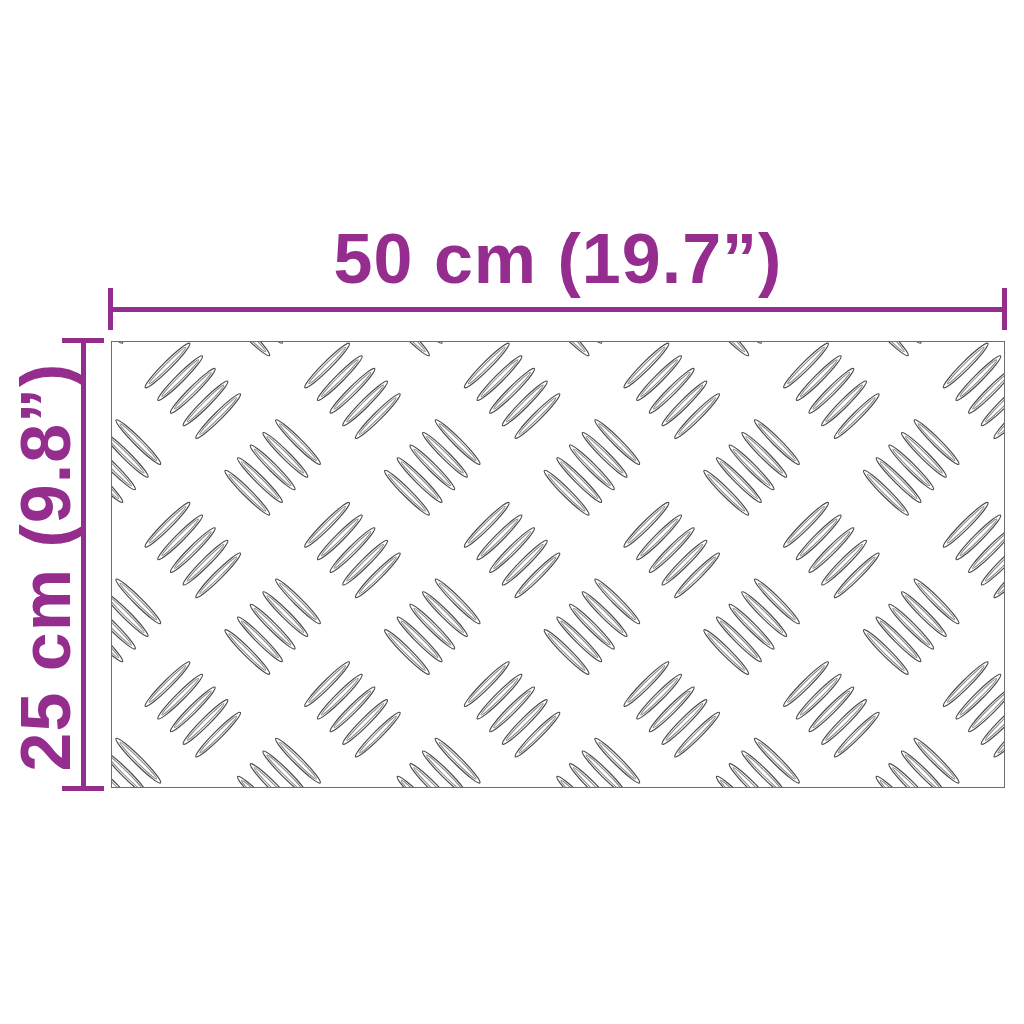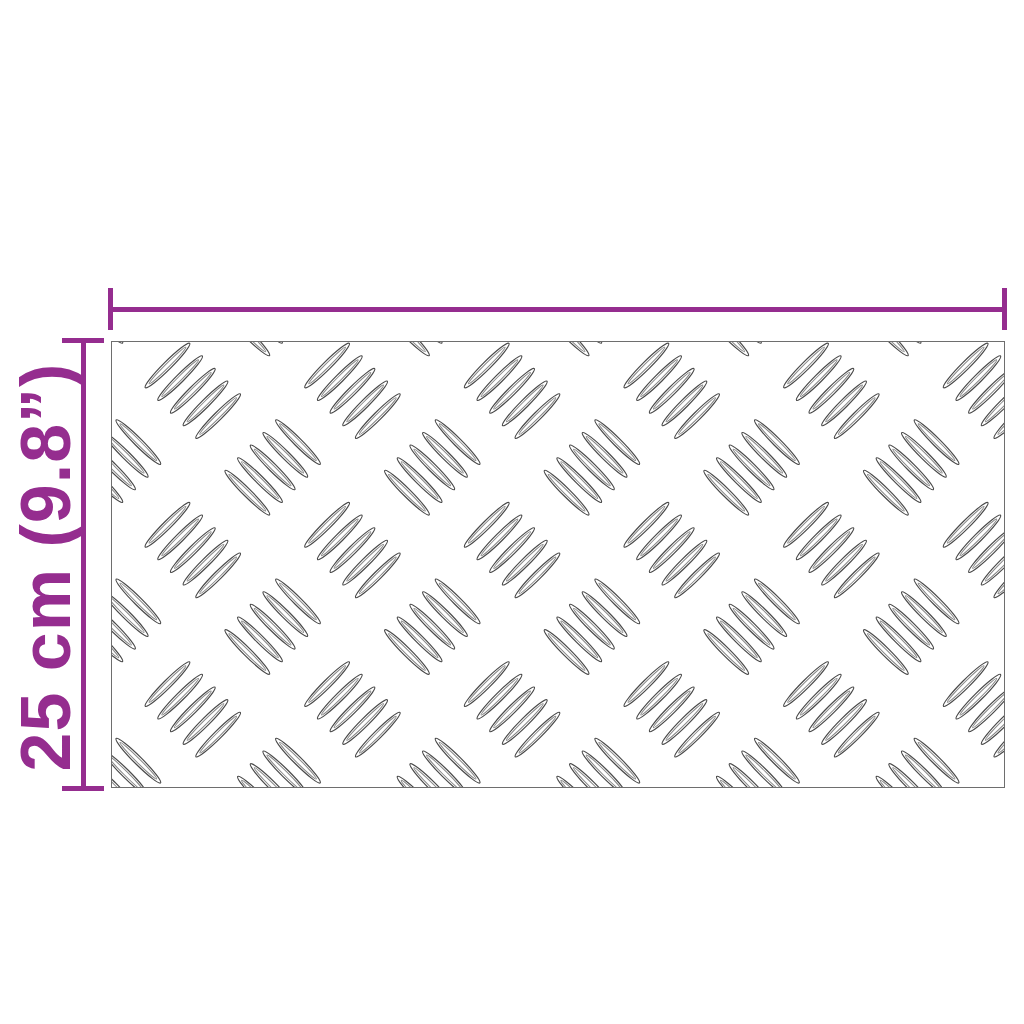--- a/index.html
+++ b/index.html
@@ -76,20 +76,21 @@
     display: block;
     width: 100%;
     height: 100%;
   }
 </style>
 </head>
 <body>
 
 <div class="canvas">
 
+  <div class="dim-label dim-label-width">50 cm (19.7”)</div>
 
   <div class="dim-line dim-line-h"></div>
   <span class="tick tick-vert start"></span>
   <span class="tick tick-vert end"></span>
 
   <div class="dim-label dim-label-height">25 cm (9.8”)</div>
 
   <div class="dim-line dim-line-v"></div>
   <span class="tick tick-horiz start"></span>
   <span class="tick tick-horiz end"></span>

